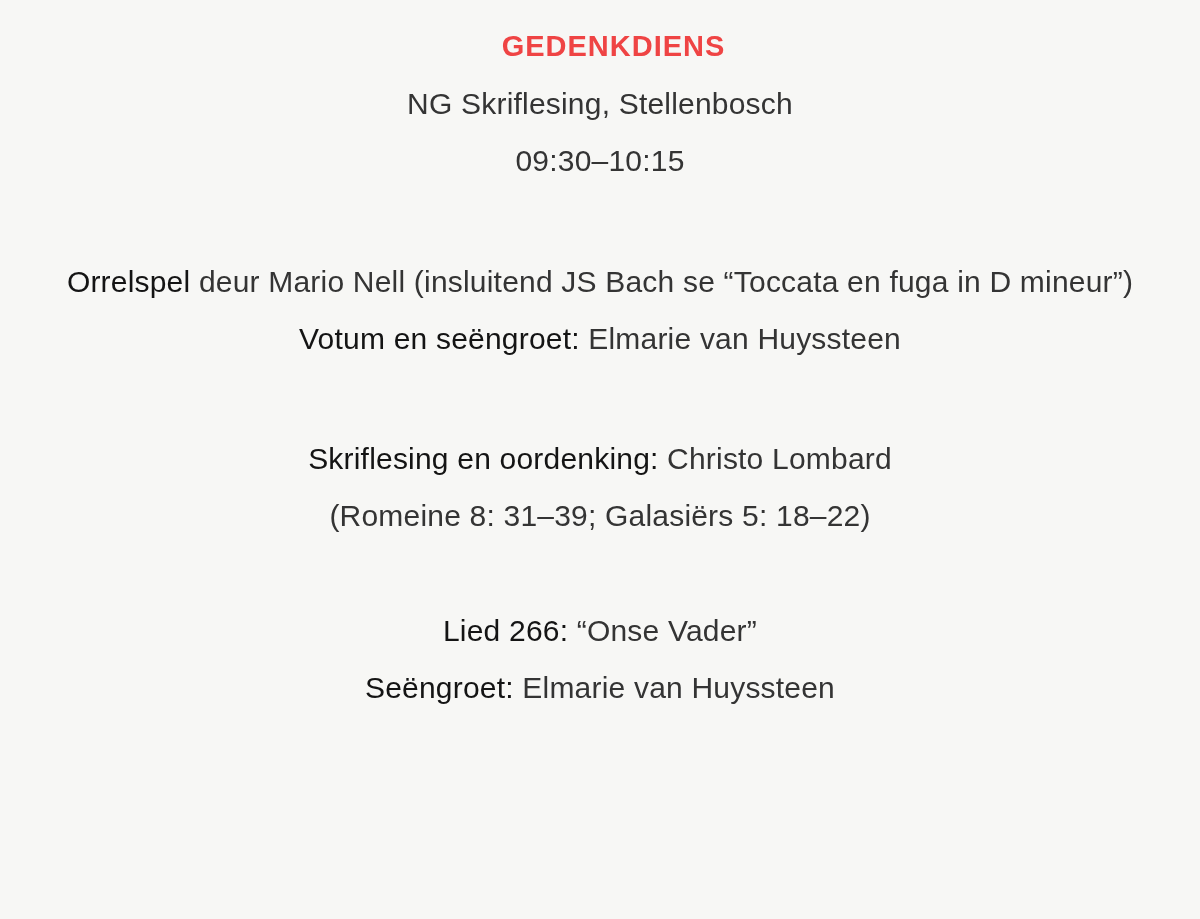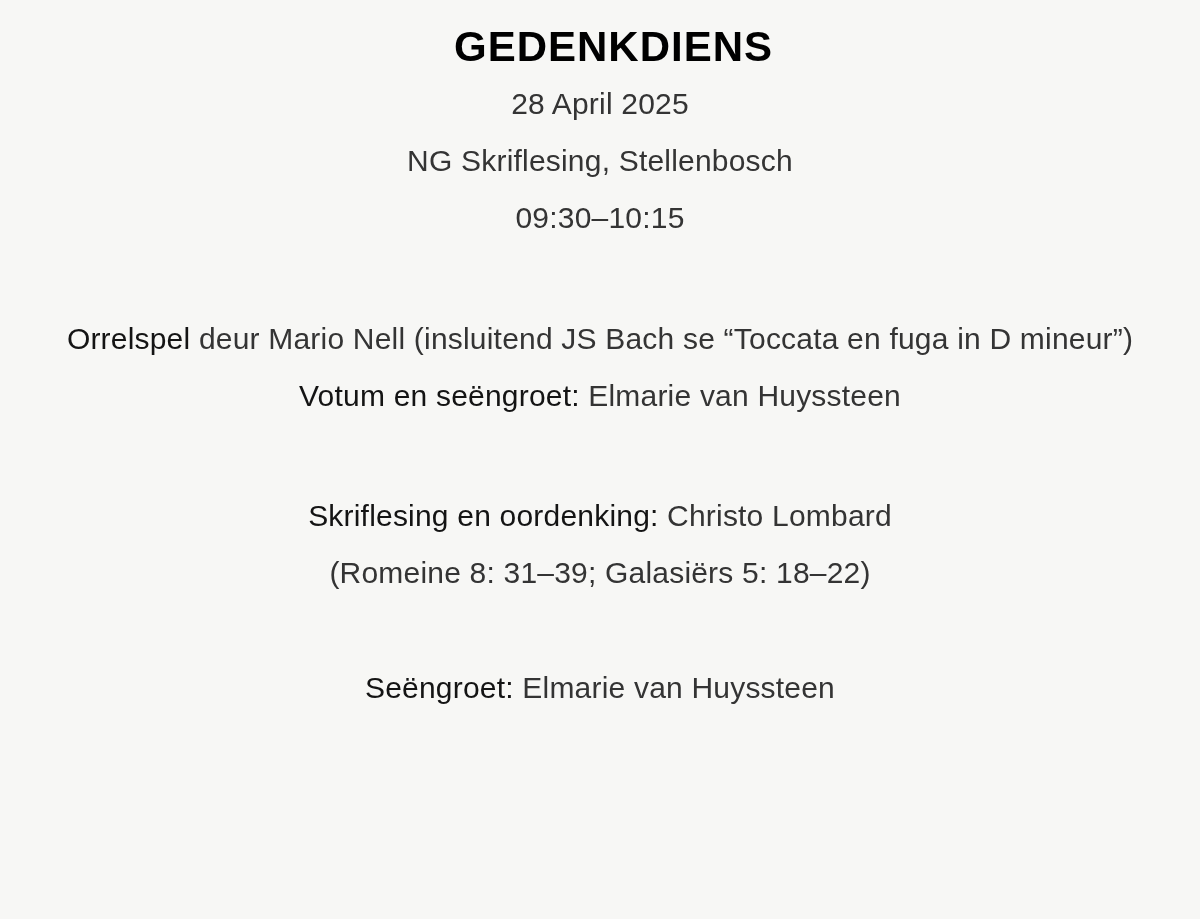--- a/index.html
+++ b/index.html
@@ -26,38 +26,37 @@
     text-align: center;
     white-space: nowrap;
     color: #343434;
     letter-spacing: 0.2px;
   }
   .line .bold {
     font-weight: 400;
     color: #141414;
   }
   .line.title {
-    font-size: 42px;
+    font-size: 29px;
     font-weight: 700;
-    color: #000000;
+    color: #ef4444;
     letter-spacing: 1px;
     padding-left: 27px;
   }
   .section-1 { margin-top: 64px; }
   .section-2 { margin-top: 63px; }
   .section-3 { margin-top: 58px; }
 </style>
 </head>
 <body>
 
 <div class="page">
 
   <header>
     <div class="line title">GEDENKDIENS</div>
-    <div class="line">28 April 2025</div>
     <div class="line">NG Skriflesing, Stellenbosch</div>
     <div class="line">09:30–10:15</div>
   </header>
 
   <section class="section-1">
     <div class="line">
       <span class="bold">Orrelspel</span><span> deur Mario Nell (insluitend JS Bach se “Toccata en fuga in D mineur”)</span>
     </div>
     <div class="line">
       <span class="bold">Votum en seëngroet:</span><span> Elmarie van Huyssteen</span>
@@ -68,17 +67,20 @@
     <div class="line">
       <span class="bold">Skriflesing en oordenking:</span><span> Christo Lombard</span>
     </div>
     <div class="line">
       <span>(Romeine 8: 31–39; Galasiërs 5: 18–22)</span>
     </div>
   </section>
 
   <section class="section-3">
     <div class="line">
+      <span class="bold">Lied 266:</span><span> “Onse Vader”</span>
+    </div>
+    <div class="line">
       <span class="bold">Seëngroet:</span><span> Elmarie van Huyssteen</span>
     </div>
   </section>
 
 </div>
 
 </body></html>

